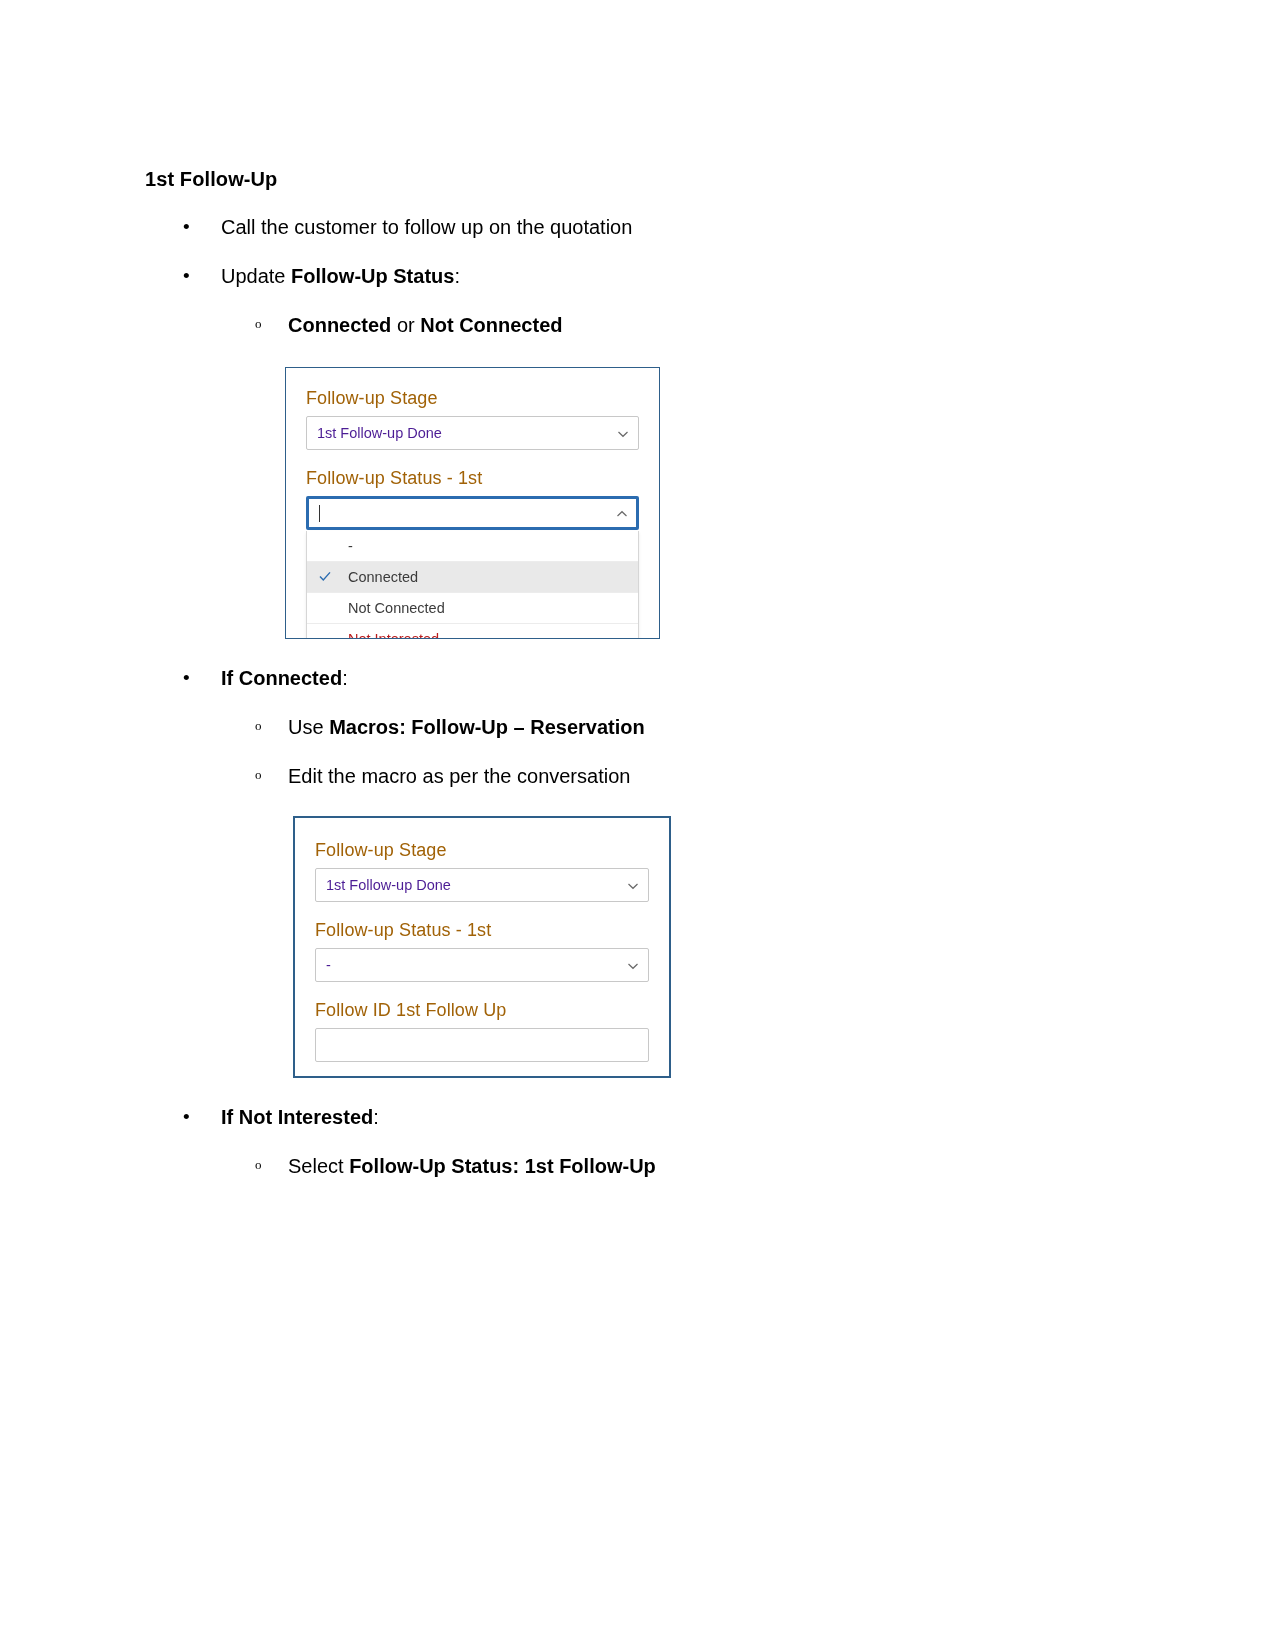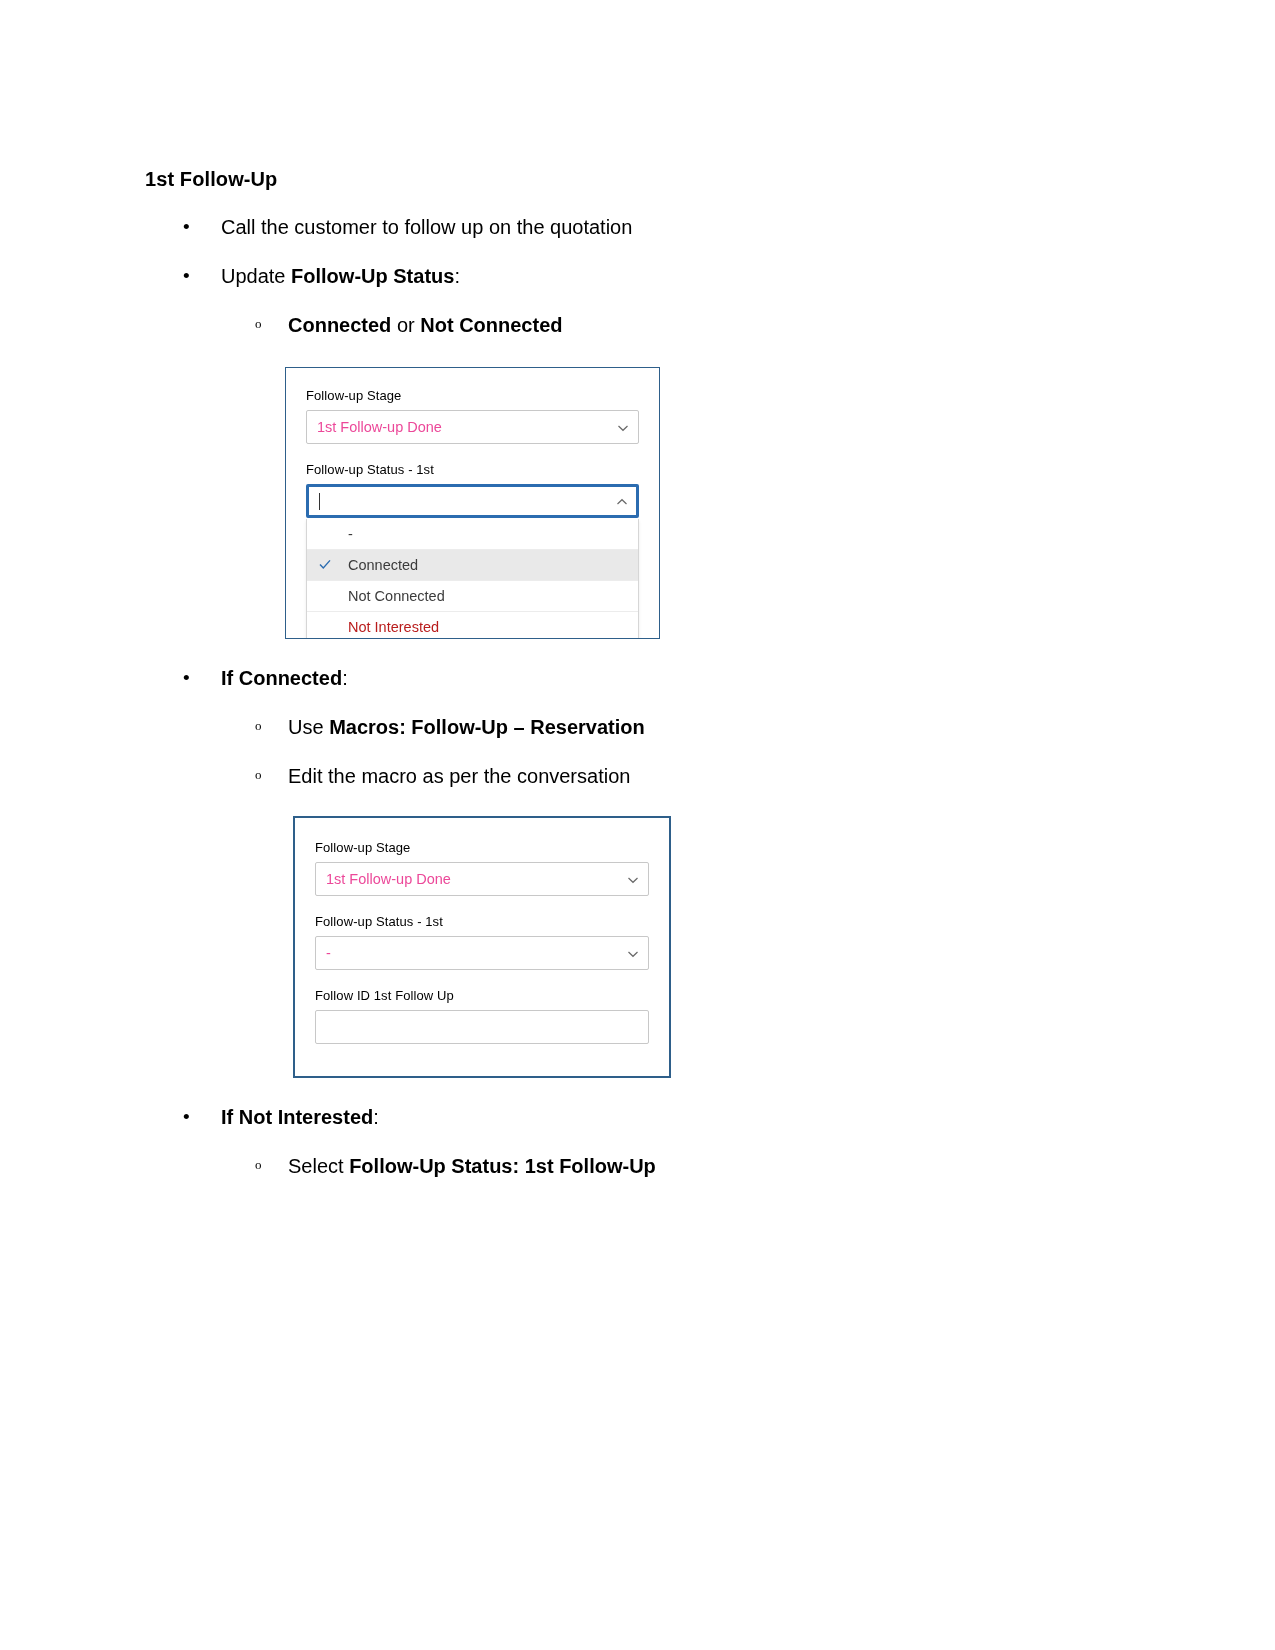--- a/index.html
+++ b/index.html
@@ -87,37 +87,37 @@
   .fig1 {
     position: relative;
     margin: 28px 0 0 140px;
     width: 375px;
     height: 272px;
     overflow: hidden;
   }
   .fig1 .inner { padding: 20px 20px 0 20px; }
 
   .fld-label {
-    font-size: 13px;
-    color: #000000;
+    font-size: 18px;
+    color: #a16207;
     font-family: "Liberation Sans", sans-serif;
     margin-bottom: 7px;
     letter-spacing: 0.1px;
   }
   .combo {
     position: relative;
     height: 34px;
     border: 1px solid #c8c8c8;
     border-radius: 2px;
     background: #fff;
     display: flex;
     align-items: center;
     padding: 0 28px 0 10px;
     font-size: 14.5px;
-    color: #ec4899;
+    color: #4c1d95;
     box-sizing: border-box;
   }
   .combo.focused {
     border: 2px solid #2b6cb0;
     box-shadow: 0 0 0 1px #2b6cb0 inset;
   }
   .chev {
     position: absolute;
     right: 9px;
     top: 50%;

